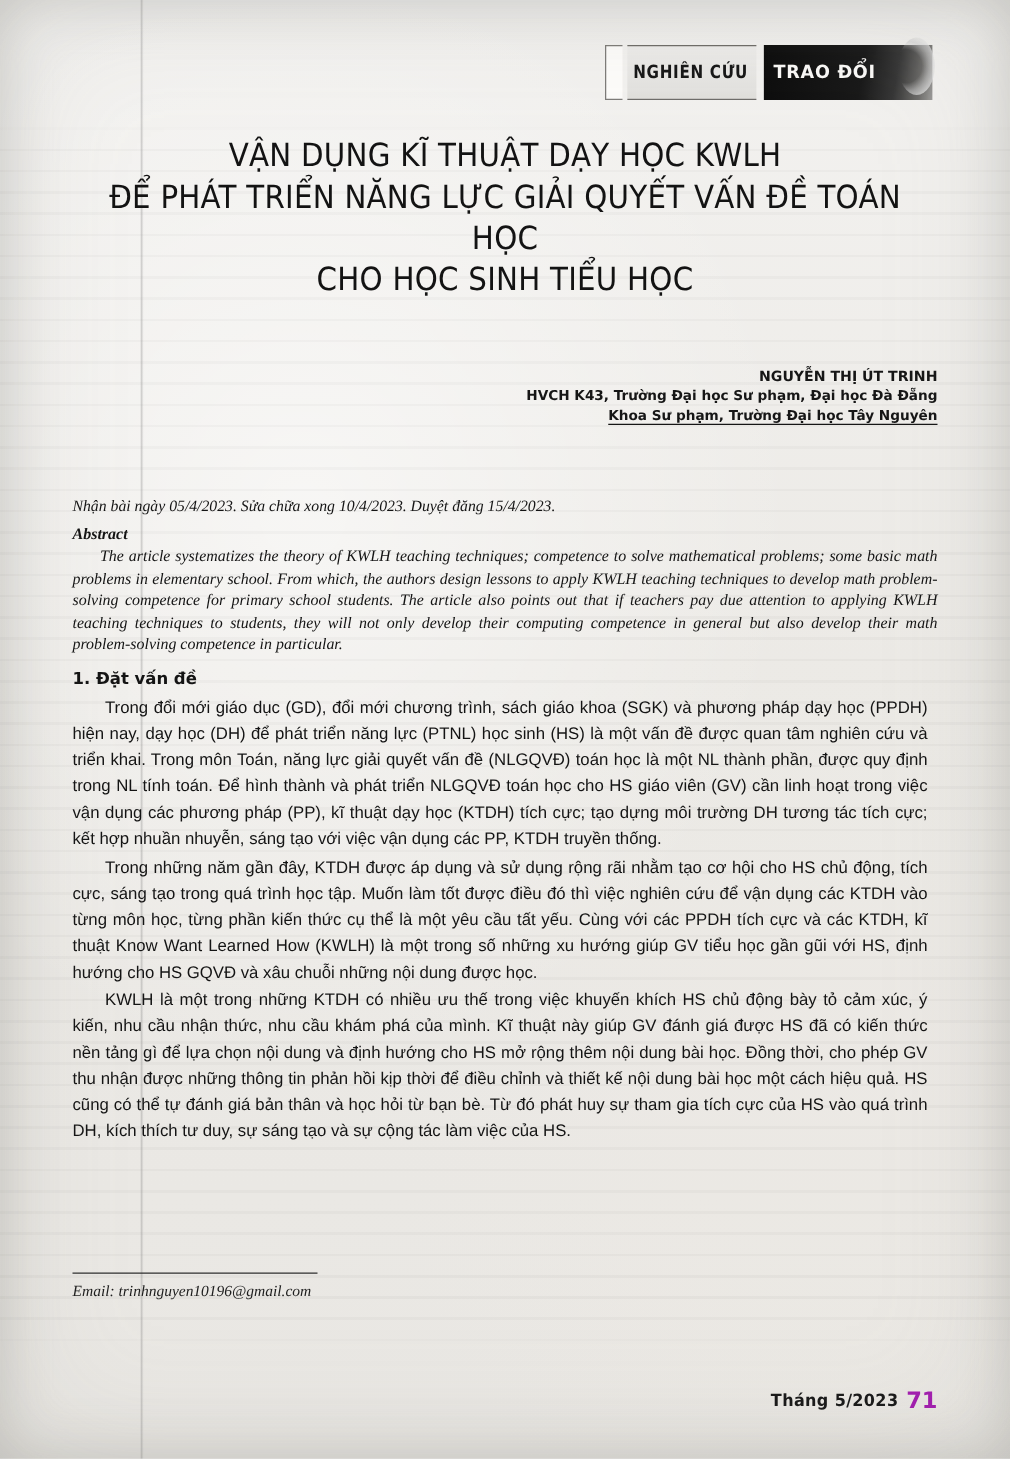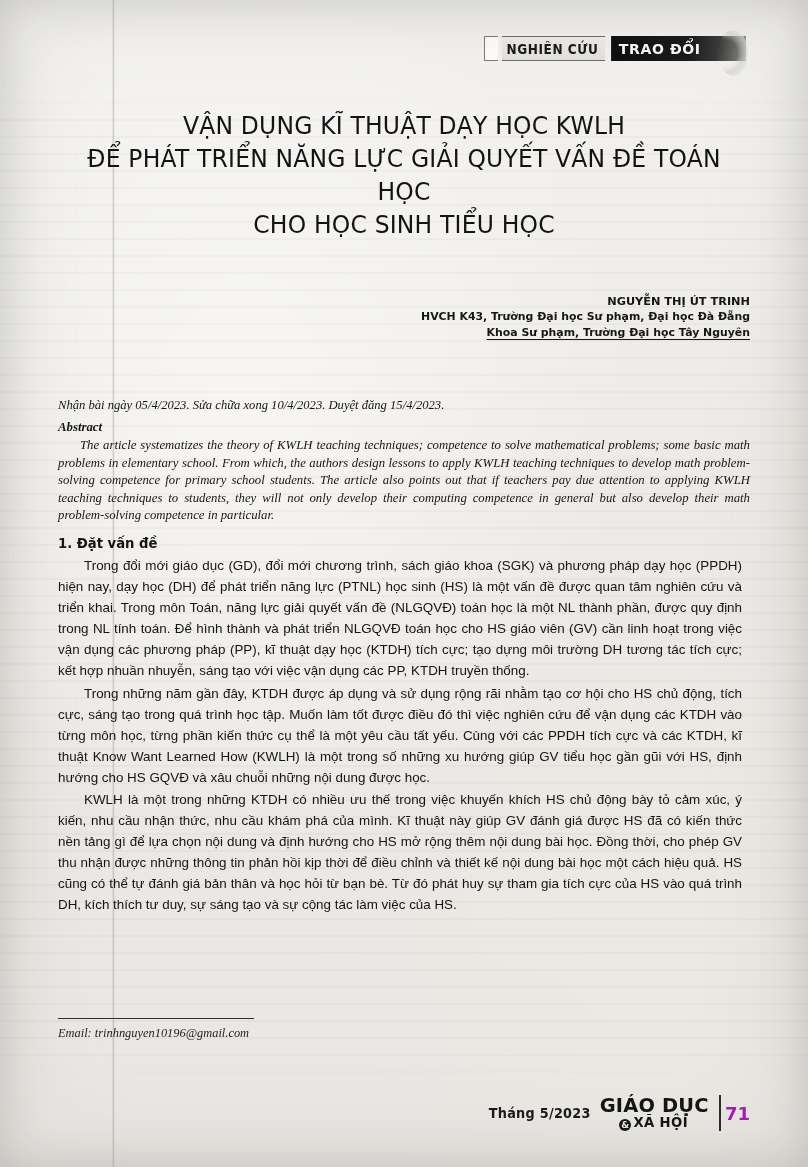--- a/index.html
+++ b/index.html
@@ -47,21 +47,21 @@
     box-shadow: inset 0 0 46px rgba(120,118,112,0.30), inset 0 0 110px rgba(150,148,142,0.16);
     pointer-events: none;
   }
 
   .content { position: absolute; inset: 0; }
 
   
   .banner {
     position: absolute;
     top: 36px; left: 484px;
-    width: 264px; height: 25px;
+    width: 264px; height: 44px;
     display: flex;
     align-items: stretch;
     filter: contrast(1.05);
   }
   .banner-white {
     width: 14px;
     background: #f7f6f4;
     border-top: 1px solid #7d7b78;
     border-left: 1px solid #7d7b78;
     border-bottom: 1px solid #7d7b78;
@@ -286,22 +286,18 @@
     <p class="para">Trong đổi mới giáo dục (GD), đổi mới chương trình, sách giáo khoa (SGK) và phương pháp dạy học (PPDH) hiện nay, dạy học (DH) để phát triển năng lực (PTNL) học sinh (HS) là một vấn đề được quan tâm nghiên cứu và triển khai. Trong môn Toán, năng lực giải quyết vấn đề (NLGQVĐ) toán học là một NL thành phần, được quy định trong NL tính toán. Để hình thành và phát triển NLGQVĐ toán học cho HS giáo viên (GV) cần linh hoạt trong việc vận dụng các phương pháp (PP), kĩ thuật dạy học (KTDH) tích cực; tạo dựng môi trường DH tương tác tích cực; kết hợp nhuần nhuyễn, sáng tạo với việc vận dụng các PP, KTDH truyền thống.</p>
     <p class="para">Trong những năm gần đây, KTDH được áp dụng và sử dụng rộng rãi nhằm tạo cơ hội cho HS chủ động, tích cực, sáng tạo trong quá trình học tập. Muốn làm tốt được điều đó thì việc nghiên cứu để vận dụng các KTDH vào từng môn học, từng phần kiến thức cụ thể là một yêu cầu tất yếu. Cùng với các PPDH tích cực và các KTDH, kĩ thuật Know Want Learned How (KWLH) là một trong số những xu hướng giúp GV tiểu học gần gũi với HS, định hướng cho HS GQVĐ và xâu chuỗi những nội dung được học.</p>
     <p class="para">KWLH là một trong những KTDH có nhiều ưu thế trong việc khuyến khích HS chủ động bày tỏ cảm xúc, ý kiến, nhu cầu nhận thức, nhu cầu khám phá của mình. Kĩ thuật này giúp GV đánh giá được HS đã có kiến thức nền tảng gì để lựa chọn nội dung và định hướng cho HS mở rộng thêm nội dung bài học. Đồng thời, cho phép GV thu nhận được những thông tin phản hồi kịp thời để điều chỉnh và thiết kế nội dung bài học một cách hiệu quả. HS cũng có thể tự đánh giá bản thân và học hỏi từ bạn bè. Từ đó phát huy sự tham gia tích cực của HS vào quá trình DH, kích thích tư duy, sự sáng tạo và sự cộng tác làm việc của HS.</p>
   </div>
 
   <div class="fn-rule"></div>
   <div class="footnote">Email: trinhnguyen10196@gmail.com</div>
 
   <div class="footer">
     <div class="f-month">Tháng 5/2023</div>
-    <div class="f-logo">
-      <span class="l1">GIÁO DỤC</span>
-      <span class="l2"><span class="f-amp">&amp;</span><span>XÃ HỘI</span></span>
-    </div>
     <div class="f-page">71</div>
   </div>
 
 </div>
 
 <div class="edge-shade"></div>
 
 </body></html>

